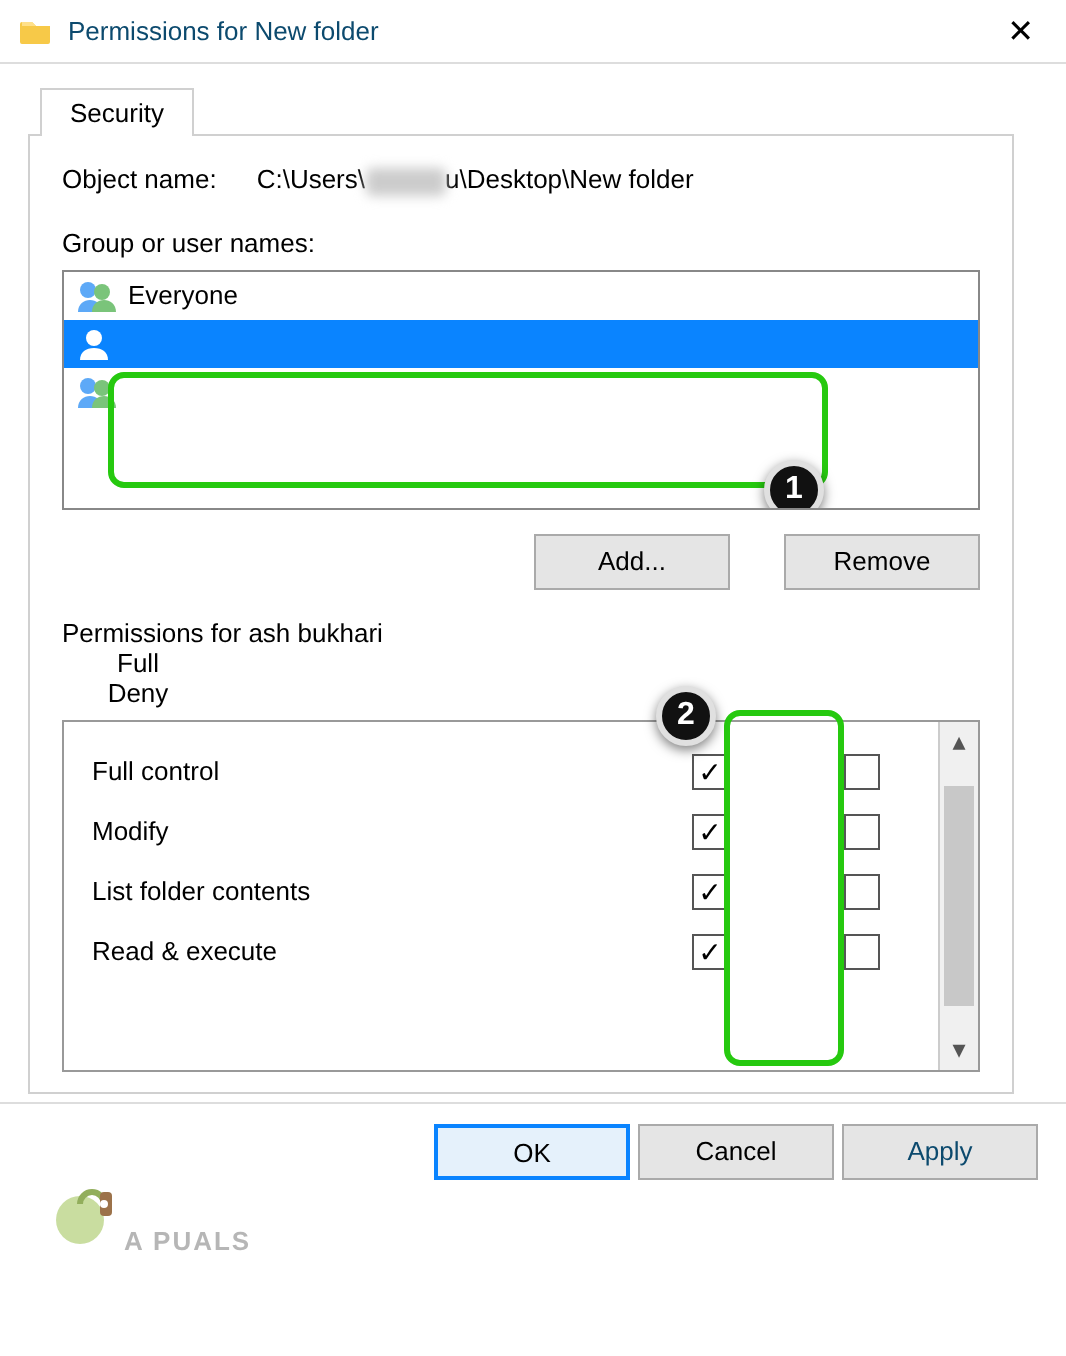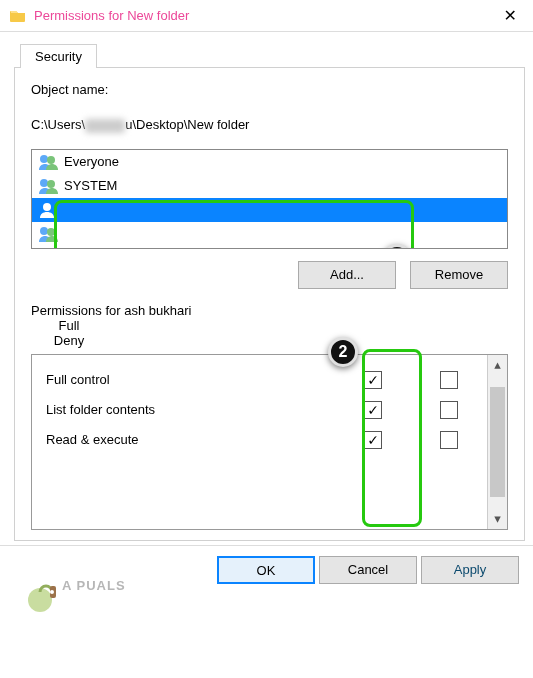--- a/index.html
+++ b/index.html
@@ -1,53 +1,53 @@
 <!DOCTYPE html>
 <html><head>
   <meta charset="utf-8">
   <style>
     * { box-sizing:border-box; font-family:"Segoe UI",Tahoma,sans-serif; font-size:13px; }
     body { margin:0; padding:0; width:533px; height:678px; background:#fff; overflow:hidden; }
     .titlebar { height:32px; display:flex; align-items:center; padding:0 10px; border-bottom:1px solid #ddd; }
     .folder-ico { width:16px; height:16px; margin-right:8px; }
-    .title-text { flex:1; font-size:13px; color:#ec4899; }
+    .title-text { flex:1; font-size:13px; color:#0c4a6e; }
     .close-x { font-size:16px; color:#000; padding:2px 6px; cursor:default; }
-    .content { padding:6px 8px 4px 14px; }
+    .content { padding:6px 26px 4px 14px; }
     .tabs { position:relative; height:30px; }
     .tab { position:absolute; left:6px; top:6px; height:24px; padding:4px 14px 0 14px; border:1px solid #d0d0d0; border-bottom:none; background:#fff; z-index:2; }
     .tab-strip { position:absolute; left:0; right:0; bottom:0; height:1px; background:#d0d0d0; }
     .tab-body { border:1px solid #d0d0d0; border-top:none; padding:14px 16px 10px 16px; position:relative; }
-    .row { display:flex; gap:20px; margin-bottom:16px;flex-direction:column; }
+    .row { display:flex; gap:20px; margin-bottom:16px; }
     .blur { display:inline-block; width:40px; height:14px; background:#ccc; filter:blur(3px); border-radius:3px; vertical-align:middle; }
-    .listbox { border:1px solid #888; height:100px; overflow:hidden; position:relative; margin-bottom:12px; }
+    .listbox { border:1px solid #888; height:120px; overflow:hidden; position:relative; margin-bottom:12px; }
     .li { height:24px; display:flex; align-items:center; padding:0 6px; gap:6px; }
     .li.sel { background:#0a84ff; color:#fff; }
     .uico { width:20px; height:18px; }
     .highlight-box-1 { position:absolute; left:22px; top:50px; width:360px; height:58px; border:3px solid #26c90f; border-radius:8px; pointer-events:none; }
     .num-badge { position:absolute; width:30px; height:30px; border-radius:50%; background:#111; border:3px solid #e0e0e0; box-shadow:0 2px 6px rgba(0,0,0,.5); color:#fff; font-weight:bold; display:flex; align-items:center; justify-content:center; font-size:16px; }
-    .btnrow { display:flex; justify-content:flex-end; gap:14px; margin-bottom:14px;margin-top:11px; }
+    .btnrow { display:flex; justify-content:flex-end; gap:27px; margin-bottom:14px;margin-top:11px; }
     .btn { min-width:98px; height:28px; border:1px solid #aaa; background:#e5e5e5; text-align:center; line-height:26px; cursor:default; }
     .btn.primary{border:2px solid #0a84ff; background:#e5f1fb;}
     .btn.disabled{color:#0c4a6e;}
     .permhdr { display:flex; margin-bottom:6px;flex-direction:column; }
     .permhdr .plabel { flex:1; }
     .permhdr .col { width:76px; text-align:center; }
     .permhdr .scroll-space{width:22px;}
     .permbox { border:1px solid #999; height:176px; display:flex; position:relative; }
     .permlist { flex:1; padding:10px 0 0 14px; }
     .prow { height:30px; display:flex; align-items:center; }
     .prow .pname { flex:1; }
     .prow .pc { width:76px; display:flex; justify-content:center; }
     .chk { width:18px; height:18px; border:1px solid #555; display:flex; align-items:center; justify-content:center; background:#fff; }
     .chk.on::after{content:"✓"; font-size:14px; color:#000; line-height:1;}
     .sb { width:20px; background:#f0f0f0; border-left:1px solid #ccc; position:relative; }
     .sb .thumb{position:absolute; top:32px; left:2px; right:2px; height:110px; background:#c8c8c8;}
     .sb .arr{height:20px; display:flex; align-items:center; justify-content:center; color:#555;}
     .highlight-box-2 { position:absolute; left:330px; top:-6px; width:60px; height:178px; border:3px solid #26c90f; border-radius:8px; pointer-events:none; }
-    .logo { position:absolute; left:26px; bottom:50px; width:180px; height:50px; opacity:.85; font-size:28px; color:#aaa; display:flex; align-items:flex-start; user-select:none; pointer-events:none;}
+    .logo { position:absolute; left:26px; bottom:50px; width:180px; height:50px; opacity:.85; font-size:28px; color:#aaa; display:flex; align-items:flex-end; user-select:none; pointer-events:none;}
     .dlg-btns { border-top:1px solid #ddd; padding:10px 14px; display:flex; justify-content:flex-end; gap:4px; }
   </style>
 </head>
 <body>
 
 <div class="titlebar">
   <span class="folder-ico">
     <svg viewBox="0 0 16 16">
         <path fill="#f7c948" d="M1 3h5l2 2h7v8a1 1 0 0 1-1 1H1a1 1 0 0 1-1-1V4a1 1 0 0 1 1-1z"></path>
         <path fill="#ffe08a" d="M1 3h5l2 2H1z"></path>
@@ -64,38 +64,30 @@
   </div>
   <div class="tab-body">
 
     <div class="row">
       <span>Object name:</span>
       <span>
         <span>C:\Users\</span><span class="blur"></span><span>u\Desktop\New folder</span>
       </span>
     </div>
 
+    <div style="margin-bottom:6px;">Group or user names:</div>
     <div class="listbox" style="position:relative;">
       <div class="li">
         <span class="uico"><svg viewBox="0 0 20 18">
               <circle cx="6" cy="6" r="4" fill="#5da9f7"></circle>
               <circle cx="13" cy="7" r="4" fill="#7ac47a"></circle>
               <path d="M1 17c0-4 3-6 6-6s6 2 6 6" fill="#5da9f7"></path>
               <path d="M8 17c0-4 3-6 6-6s6 2 6 6" fill="#7ac47a"></path>
             </svg></span>
         <span>Everyone</span>
-      </div>
-      <div class="li">
-        <span class="uico"><svg viewBox="0 0 20 18">
-              <circle cx="6" cy="6" r="4" fill="#5da9f7"></circle>
-              <circle cx="13" cy="7" r="4" fill="#7ac47a"></circle>
-              <path d="M1 17c0-4 3-6 6-6s6 2 6 6" fill="#5da9f7"></path>
-              <path d="M8 17c0-4 3-6 6-6s6 2 6 6" fill="#7ac47a"></path>
-            </svg></span>
-        <span>SYSTEM</span>
       </div>
       <div class="li sel">
         <span class="uico"><svg viewBox="0 0 20 18">
               <circle cx="9" cy="6" r="4" fill="#fff"></circle>
               <path d="M2 17c0-4 3-6 7-6s7 2 7 6" fill="#fff"></path>
             </svg></span>
         <span></span>
       </div>
       <div class="li">
         <span class="uico"><svg viewBox="0 0 20 18">
@@ -118,20 +110,29 @@
       <span class="plabel"><span>Permissions for </span><span>ash bukhari</span></span>
       <span class="col">Full</span>
       <span class="col">Deny</span>
       <span class="scroll-space"></span>
     </div>
 
     <div class="permbox">
       <div class="permlist" id="permlist">
           <div class="prow">
             <span class="pname">Full control</span>
+            <span class="pc">
+              <span class="chk on"></span>
+            </span>
+            <span class="pc">
+              <span class="chk"></span>
+            </span>
+          </div>
+          <div class="prow">
+            <span class="pname">Modify</span>
             <span class="pc">
               <span class="chk on"></span>
             </span>
             <span class="pc">
               <span class="chk"></span>
             </span>
           </div>
           <div class="prow">
             <span class="pname">List folder contents</span>
             <span class="pc">

